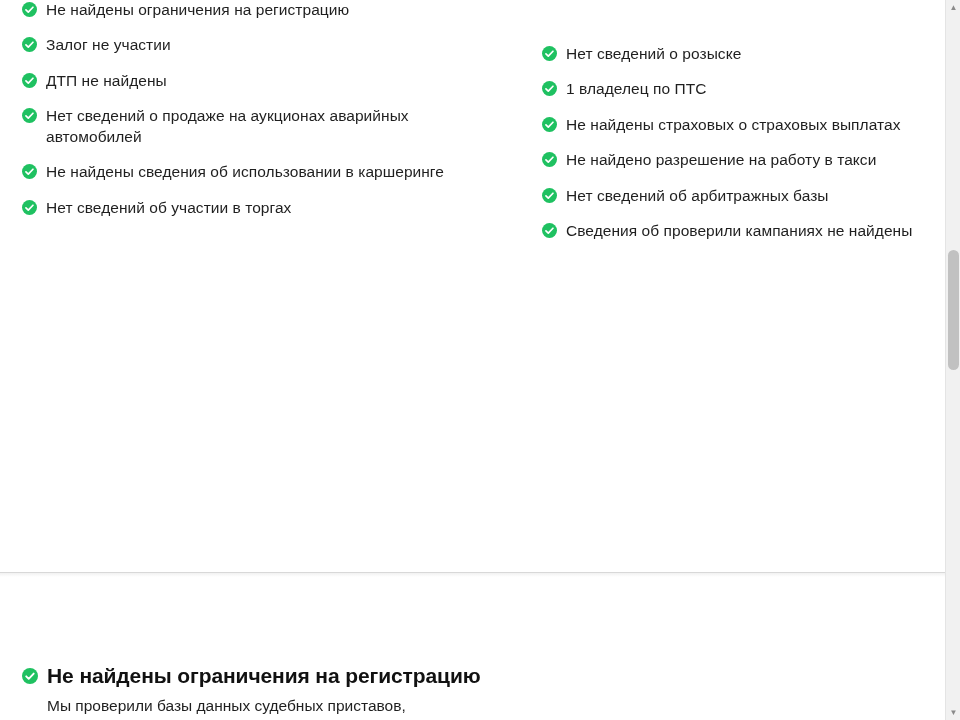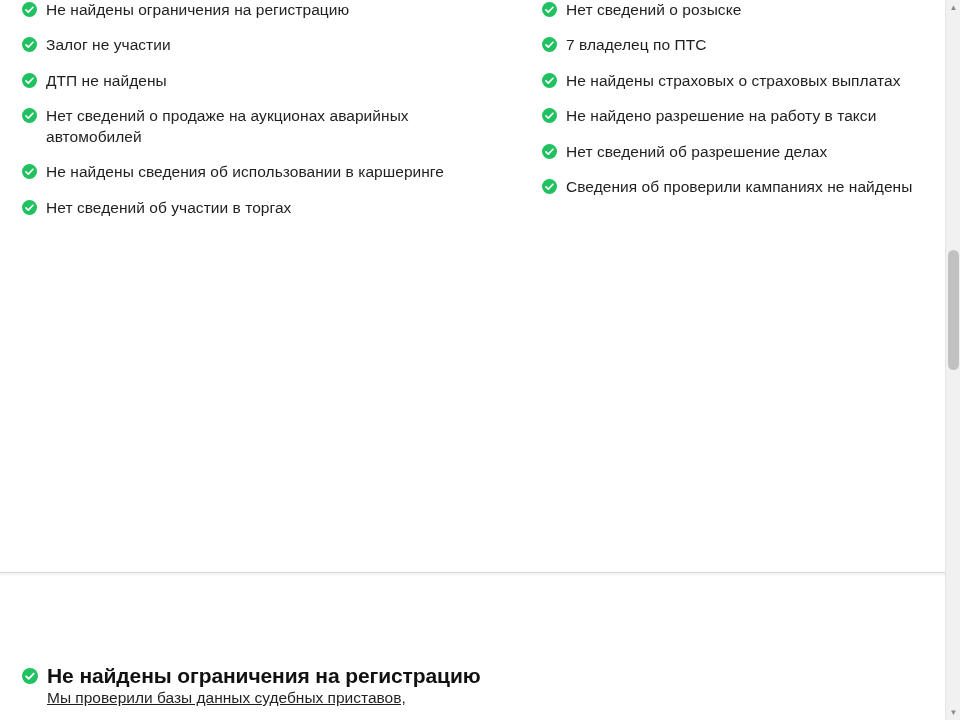--- a/index.html
+++ b/index.html
@@ -28,21 +28,21 @@
     display: flex;
     padding: 0 22px;
     box-sizing: border-box;
     width: 960px;
   }
   .checks-col {
     width: 50%;
     box-sizing: border-box;
   }
   .checks-col.left { padding-right: 24px; }
-  .checks-col.right { padding-left: 62px; }
+  .checks-col.right { padding-left: 62px; margin-top: 44px; }
 
   .check-item {
     display: flex;
     align-items: flex-start;
     margin-bottom: 15px;
     line-height: 1.32;
   }
   .check-item:first-child { margin-top: 0; }
 
   .check-icon {
@@ -97,25 +97,25 @@
     margin-top: 4px;
     margin-right: 9px;
   }
   .detail-title {
     font-size: 21px;
     font-weight: bold;
     color: #111111;
     letter-spacing: -0.1px;
   }
   .detail-body {
+    margin-top: 8px;
     margin-left: 25px;
     font-size: 15.5px;
     color: #1f1f1f;
     line-height: 1.35;
-    text-decoration: underline;
   }
 
   
   .scrollbar {
     position: absolute;
     right: 0;
     top: 0;
     width: 15px;
     height: 720px;
     background: #f1f1f1;
@@ -227,21 +227,21 @@
         <span class="check-text">Нет сведений о розыске</span>
       </div>
 
       <div class="check-item">
         <span class="check-icon">
           <svg width="15" height="15" viewBox="0 0 16 16">
               <circle cx="8" cy="8" r="8" fill="#1fc161"></circle>
               <path d="M4.2 8.3l2.5 2.5 5-5.2" fill="none" stroke="#ffffff" stroke-width="1.8" stroke-linecap="round" stroke-linejoin="round"></path>
             </svg>
         </span>
-        <span class="check-text">7 владелец по ПТС</span>
+        <span class="check-text">1 владелец по ПТС</span>
       </div>
 
       <div class="check-item">
         <span class="check-icon">
           <svg width="15" height="15" viewBox="0 0 16 16">
               <circle cx="8" cy="8" r="8" fill="#1fc161"></circle>
               <path d="M4.2 8.3l2.5 2.5 5-5.2" fill="none" stroke="#ffffff" stroke-width="1.8" stroke-linecap="round" stroke-linejoin="round"></path>
             </svg>
         </span>
         <span class="check-text">Не найдены страховых о страховых выплатах</span>
@@ -257,21 +257,21 @@
         <span class="check-text">Не найдено разрешение на работу в такси</span>
       </div>
 
       <div class="check-item">
         <span class="check-icon">
           <svg width="15" height="15" viewBox="0 0 16 16">
               <circle cx="8" cy="8" r="8" fill="#1fc161"></circle>
               <path d="M4.2 8.3l2.5 2.5 5-5.2" fill="none" stroke="#ffffff" stroke-width="1.8" stroke-linecap="round" stroke-linejoin="round"></path>
             </svg>
         </span>
-        <span class="check-text">Нет сведений об разрешение делах</span>
+        <span class="check-text">Нет сведений об арбитражных базы</span>
       </div>
 
       <div class="check-item">
         <span class="check-icon">
           <svg width="15" height="15" viewBox="0 0 16 16">
               <circle cx="8" cy="8" r="8" fill="#1fc161"></circle>
               <path d="M4.2 8.3l2.5 2.5 5-5.2" fill="none" stroke="#ffffff" stroke-width="1.8" stroke-linecap="round" stroke-linejoin="round"></path>
             </svg>
         </span>
         <span class="check-text">Сведения об проверили кампаниях не найдены</span>

